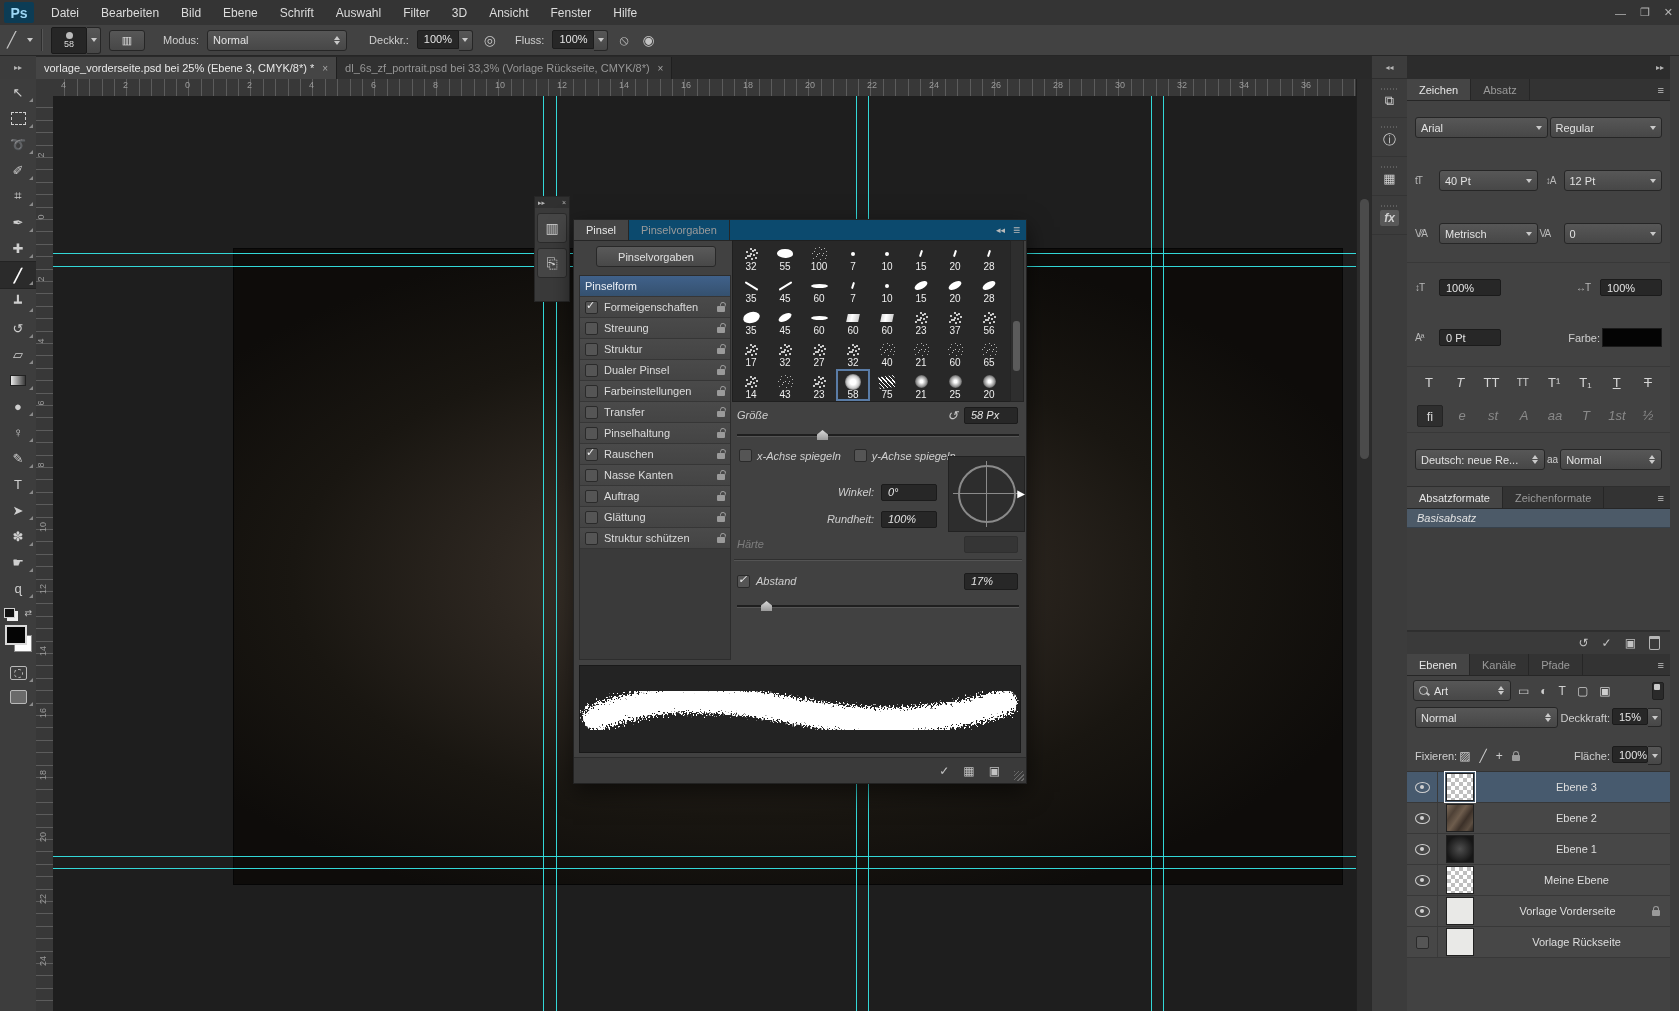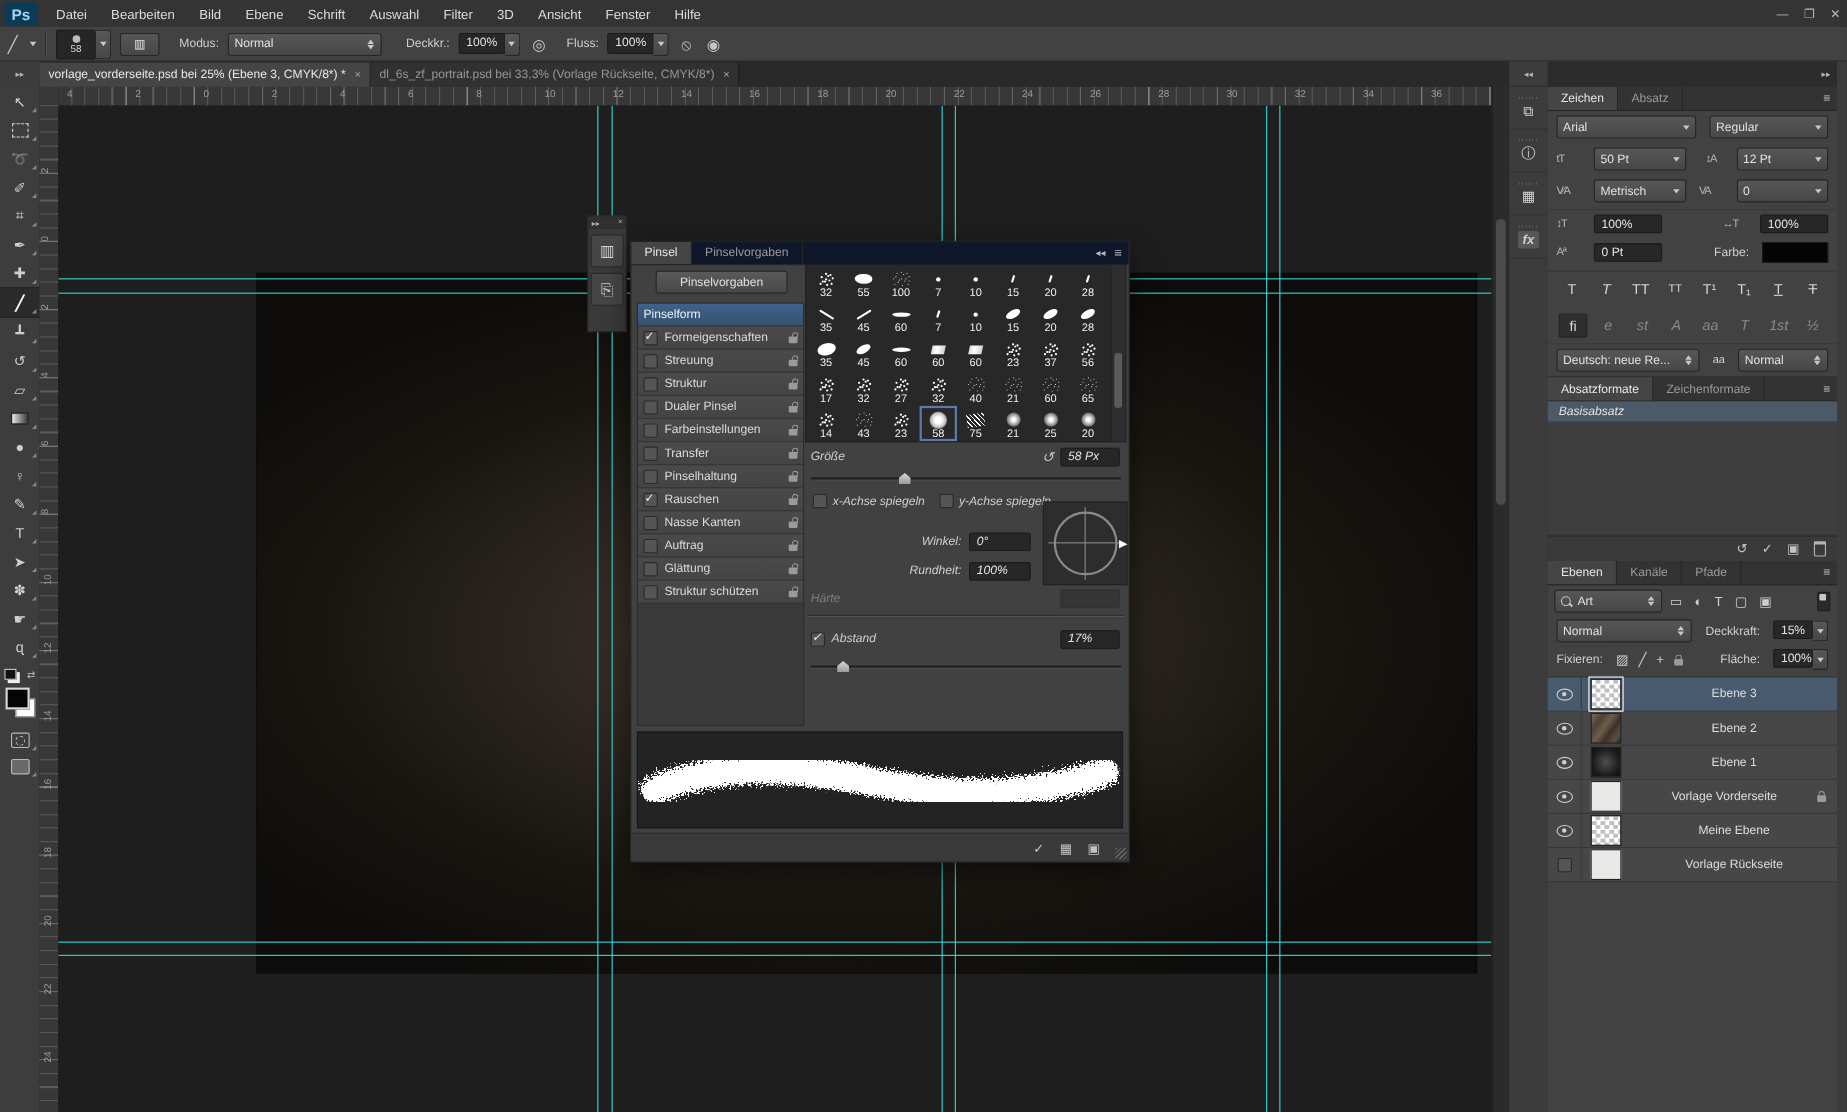--- a/index.html
+++ b/index.html
@@ -64,21 +64,21 @@
          background:radial-gradient(ellipse 60% 55% at 46% 52%, #463d33 0%, #2c2620 38%, #191611 68%, #0e0c0a 100%);}
   .guide-v{position:absolute;top:0;bottom:0;width:1px;background:#35e3e3;opacity:.95;}
   .guide-h{position:absolute;left:0;right:0;height:1px;background:#35e3e3;opacity:.95;}
   #canvas-scroll{position:absolute;left:1356px;top:79px;width:15px;height:932px;background:#2b2b2b;border-left:1px solid #1f1f1f;}
   #canvas-scroll .thumb{position:absolute;left:3px;top:120px;width:9px;height:260px;background:#4b4b4b;border-radius:5px;}
   
   #minidock{position:absolute;left:534px;top:196px;width:34px;height:104px;background:#3a3a3a;border:1px solid #262626;}
   #minidock .mhead{height:11px;background:#303030;display:flex;align-items:center;justify-content:space-between;padding:0 3px;color:#b5b5b5;font-size:7px;}
   .mdock-btn{width:28px;height:28px;margin:5px auto 0;background:#464646;border:1px solid #2b2b2b;border-radius:3px;display:flex;align-items:center;justify-content:center;color:#d2d2d2;font-size:14px;}
   #brushpanel{position:absolute;left:573px;top:219px;width:452px;height:563px;background:#414141;border:1px solid #222;box-shadow:0 8px 22px rgba(0,0,0,.55);}
-  #bp-tabbar{position:absolute;left:0;top:0;right:0;height:20px;background:#0f172a;border-bottom:1px solid #262626;display:flex;align-items:stretch;}
+  #bp-tabbar{position:absolute;left:0;top:0;right:0;height:20px;background:#0c4a6e;border-bottom:1px solid #262626;display:flex;align-items:stretch;}
   .ptab{padding:0 12px;display:flex;align-items:center;font-size:11px;color:#9a9a9a;border-right:1px solid #262626;}
   .ptab.active{background:#454545;color:#e6e6e6;}
   #bp-tab-icons{margin-left:auto;display:flex;align-items:center;gap:8px;padding-right:6px;color:#b9b9b9;font-size:9px;}
   #bp-presets-btn{position:absolute;left:22px;top:26px;width:118px;height:19px;background:linear-gradient(#5a5a5a,#484848);border:1px solid #282828;border-radius:3px;display:flex;align-items:center;justify-content:center;color:#e0e0e0;}
   #bp-list{position:absolute;left:5px;top:55px;width:150px;height:383px;background:#3a3a3a;border:1px solid #2d2d2d;overflow:hidden;}
   .bp-row{height:20px;display:flex;align-items:center;padding:0 5px;gap:6px;background:linear-gradient(#4a4a4a,#444);border-bottom:1px solid #363636;color:#dcdcdc;font-size:11px;}
   .bp-row.header{background:linear-gradient(#40618a,#35516f);color:#eaeff5;}
   .bp-row .lbl{flex:1;white-space:nowrap;overflow:hidden;}
   .cb{width:11px;height:11px;background:#555;border:1px solid #2a2a2a;border-radius:2px;position:relative;flex:none;}
   .cb.checked::after{content:"✓";position:absolute;left:0px;top:-3px;color:#efefef;font-size:11px;}
@@ -125,21 +125,21 @@
   #right-dock{position:absolute;left:1371px;top:56px;width:35px;height:955px;background:#3c3c3c;border-left:1px solid #2a2a2a;border-right:1px solid #2a2a2a;}
   #right-dock .dhead{height:22px;display:flex;align-items:center;justify-content:center;color:#b5b5b5;font-size:8px;border-bottom:1px solid #2e2e2e;}
   .dock-btn{width:35px;height:38px;display:flex;flex-direction:column;align-items:center;justify-content:center;gap:3px;color:#cfcfcf;border-bottom:1px solid #343434;}
   .dock-btn .grip{width:18px;height:2px;background:repeating-linear-gradient(90deg,#5e5e5e 0 1px,transparent 1px 3px);}
   .dock-btn .dg{font-size:13px;}
   .dock-btn .dg.fx{font-style:italic;font-weight:bold;font-size:12px;background:#585858;padding:1px 4px;border-radius:2px;}
   #rightcol{position:absolute;left:1407px;top:56px;width:263px;height:955px;background:#424242;}
   #rightcol .topstrip{height:23px;background:#2c2c2c;display:flex;align-items:center;justify-content:flex-end;padding-right:6px;color:#b5b5b5;font-size:8px;}
   .panel-tabs{height:21px;background:#333;border-bottom:1px solid #262626;display:flex;align-items:stretch;}
   .pmenu{margin-left:auto;display:flex;align-items:center;padding-right:6px;color:#c3c3c3;font-size:11px;}
-  .cp-row{display:flex;align-items:center;gap:12px;padding:4px 8px;}
+  .cp-row{display:flex;align-items:center;gap:2px;padding:16px 8px;}
   .cp-icon{width:22px;color:#b9b9b9;font-size:10px;flex:none;letter-spacing:-1px;}
   .cp-dd{flex:1;}
   .stylebtns{display:flex;justify-content:space-between;padding:5px 10px;border-top:1px solid #383838;margin-top:3px;}
   .sbtn{width:24px;height:20px;display:flex;align-items:center;justify-content:center;color:#d5d5d5;font-size:13px;border-radius:2px;}
   .sbtn.dim{color:#8a8a8a;}
   .sbtn.active{background:#2e2e2e;border:1px solid #242424;}
   .sbtn .it{font-style:italic;}
   .sbtn .un{text-decoration:underline;}
   .sbtn .st{text-decoration:line-through;}
   .sbtn .sc{font-size:10px;}
@@ -825,21 +825,21 @@
             <span class="da"></span>
         </div>
         <div class="dd cp-dd">
           <span class="grow">Regular</span>
             <span class="da"></span>
         </div>
       </div>
       <div class="cp-row">
         <span class="cp-icon">tT</span>
         <div class="dd cp-dd">
-            <span class="grow">50 Pt</span>
+            <span class="grow">40 Pt</span>
             <span class="da"></span>
           </div>
         <span class="cp-icon" style="text-align:center;">↕A</span>
         <div class="dd cp-dd">
             <span class="grow">12 Pt</span>
             <span class="da"></span>
           </div>
       </div>
       <div class="cp-row">
         <span class="cp-icon">V⁄A</span>
@@ -1017,33 +1017,33 @@
           <div class="eyecell">
             <span class="eye"></span>
           </div>
           <div class="lthumb th-dark"></div>
           <span class="lname">Ebene 1</span>
         </div>
         <div class="lrow">
           <div class="eyecell">
             <span class="eye"></span>
           </div>
+          <div class="lthumb th-checker"></div>
+          <span class="lname">Meine Ebene</span>
+        </div>
+        <div class="lrow">
+          <div class="eyecell">
+            <span class="eye"></span>
+          </div>
           <div class="lthumb th-white"></div>
           <span class="lname">Vorlage Vorderseite</span>
           <span class="lock llock"></span>
         </div>
         <div class="lrow">
           <div class="eyecell">
-            <span class="eye"></span>
-          </div>
-          <div class="lthumb th-checker"></div>
-          <span class="lname">Meine Ebene</span>
-        </div>
-        <div class="lrow">
-          <div class="eyecell">
             <span class="cb"></span>
           </div>
           <div class="lthumb th-white"></div>
           <span class="lname">Vorlage Rückseite</span>
         </div>
       </div>
   </div>
 
 </div>
 

